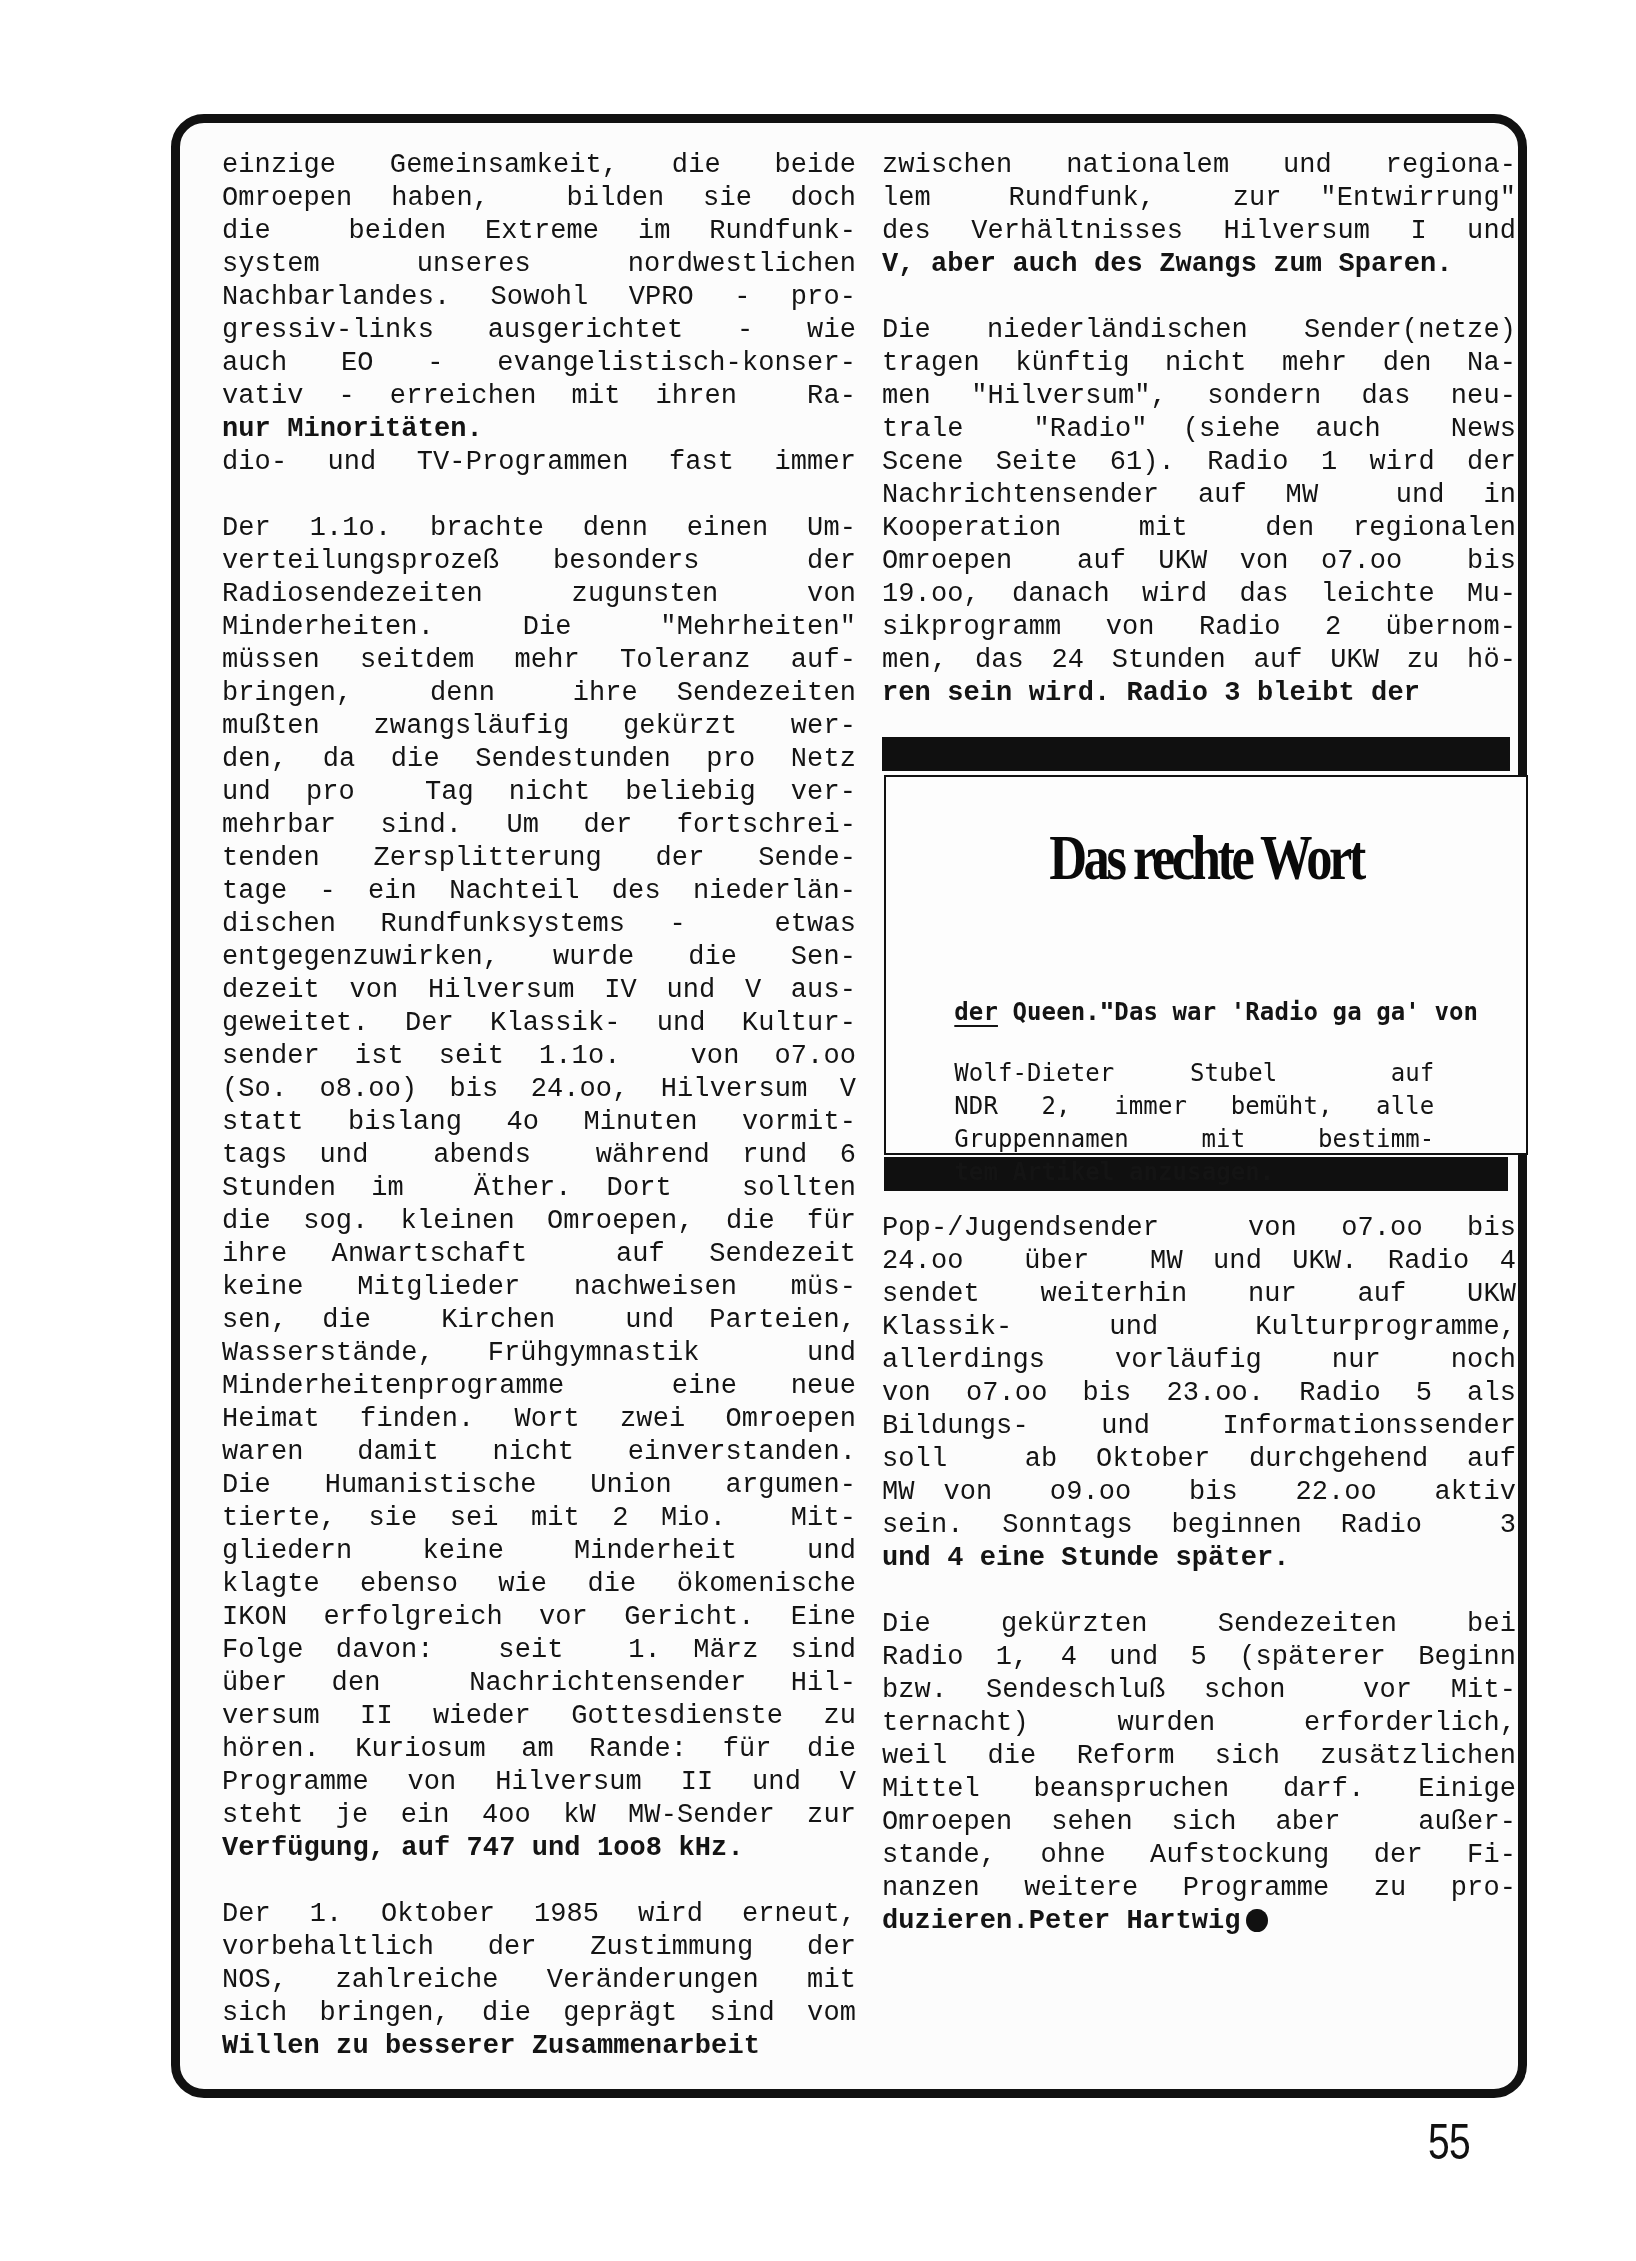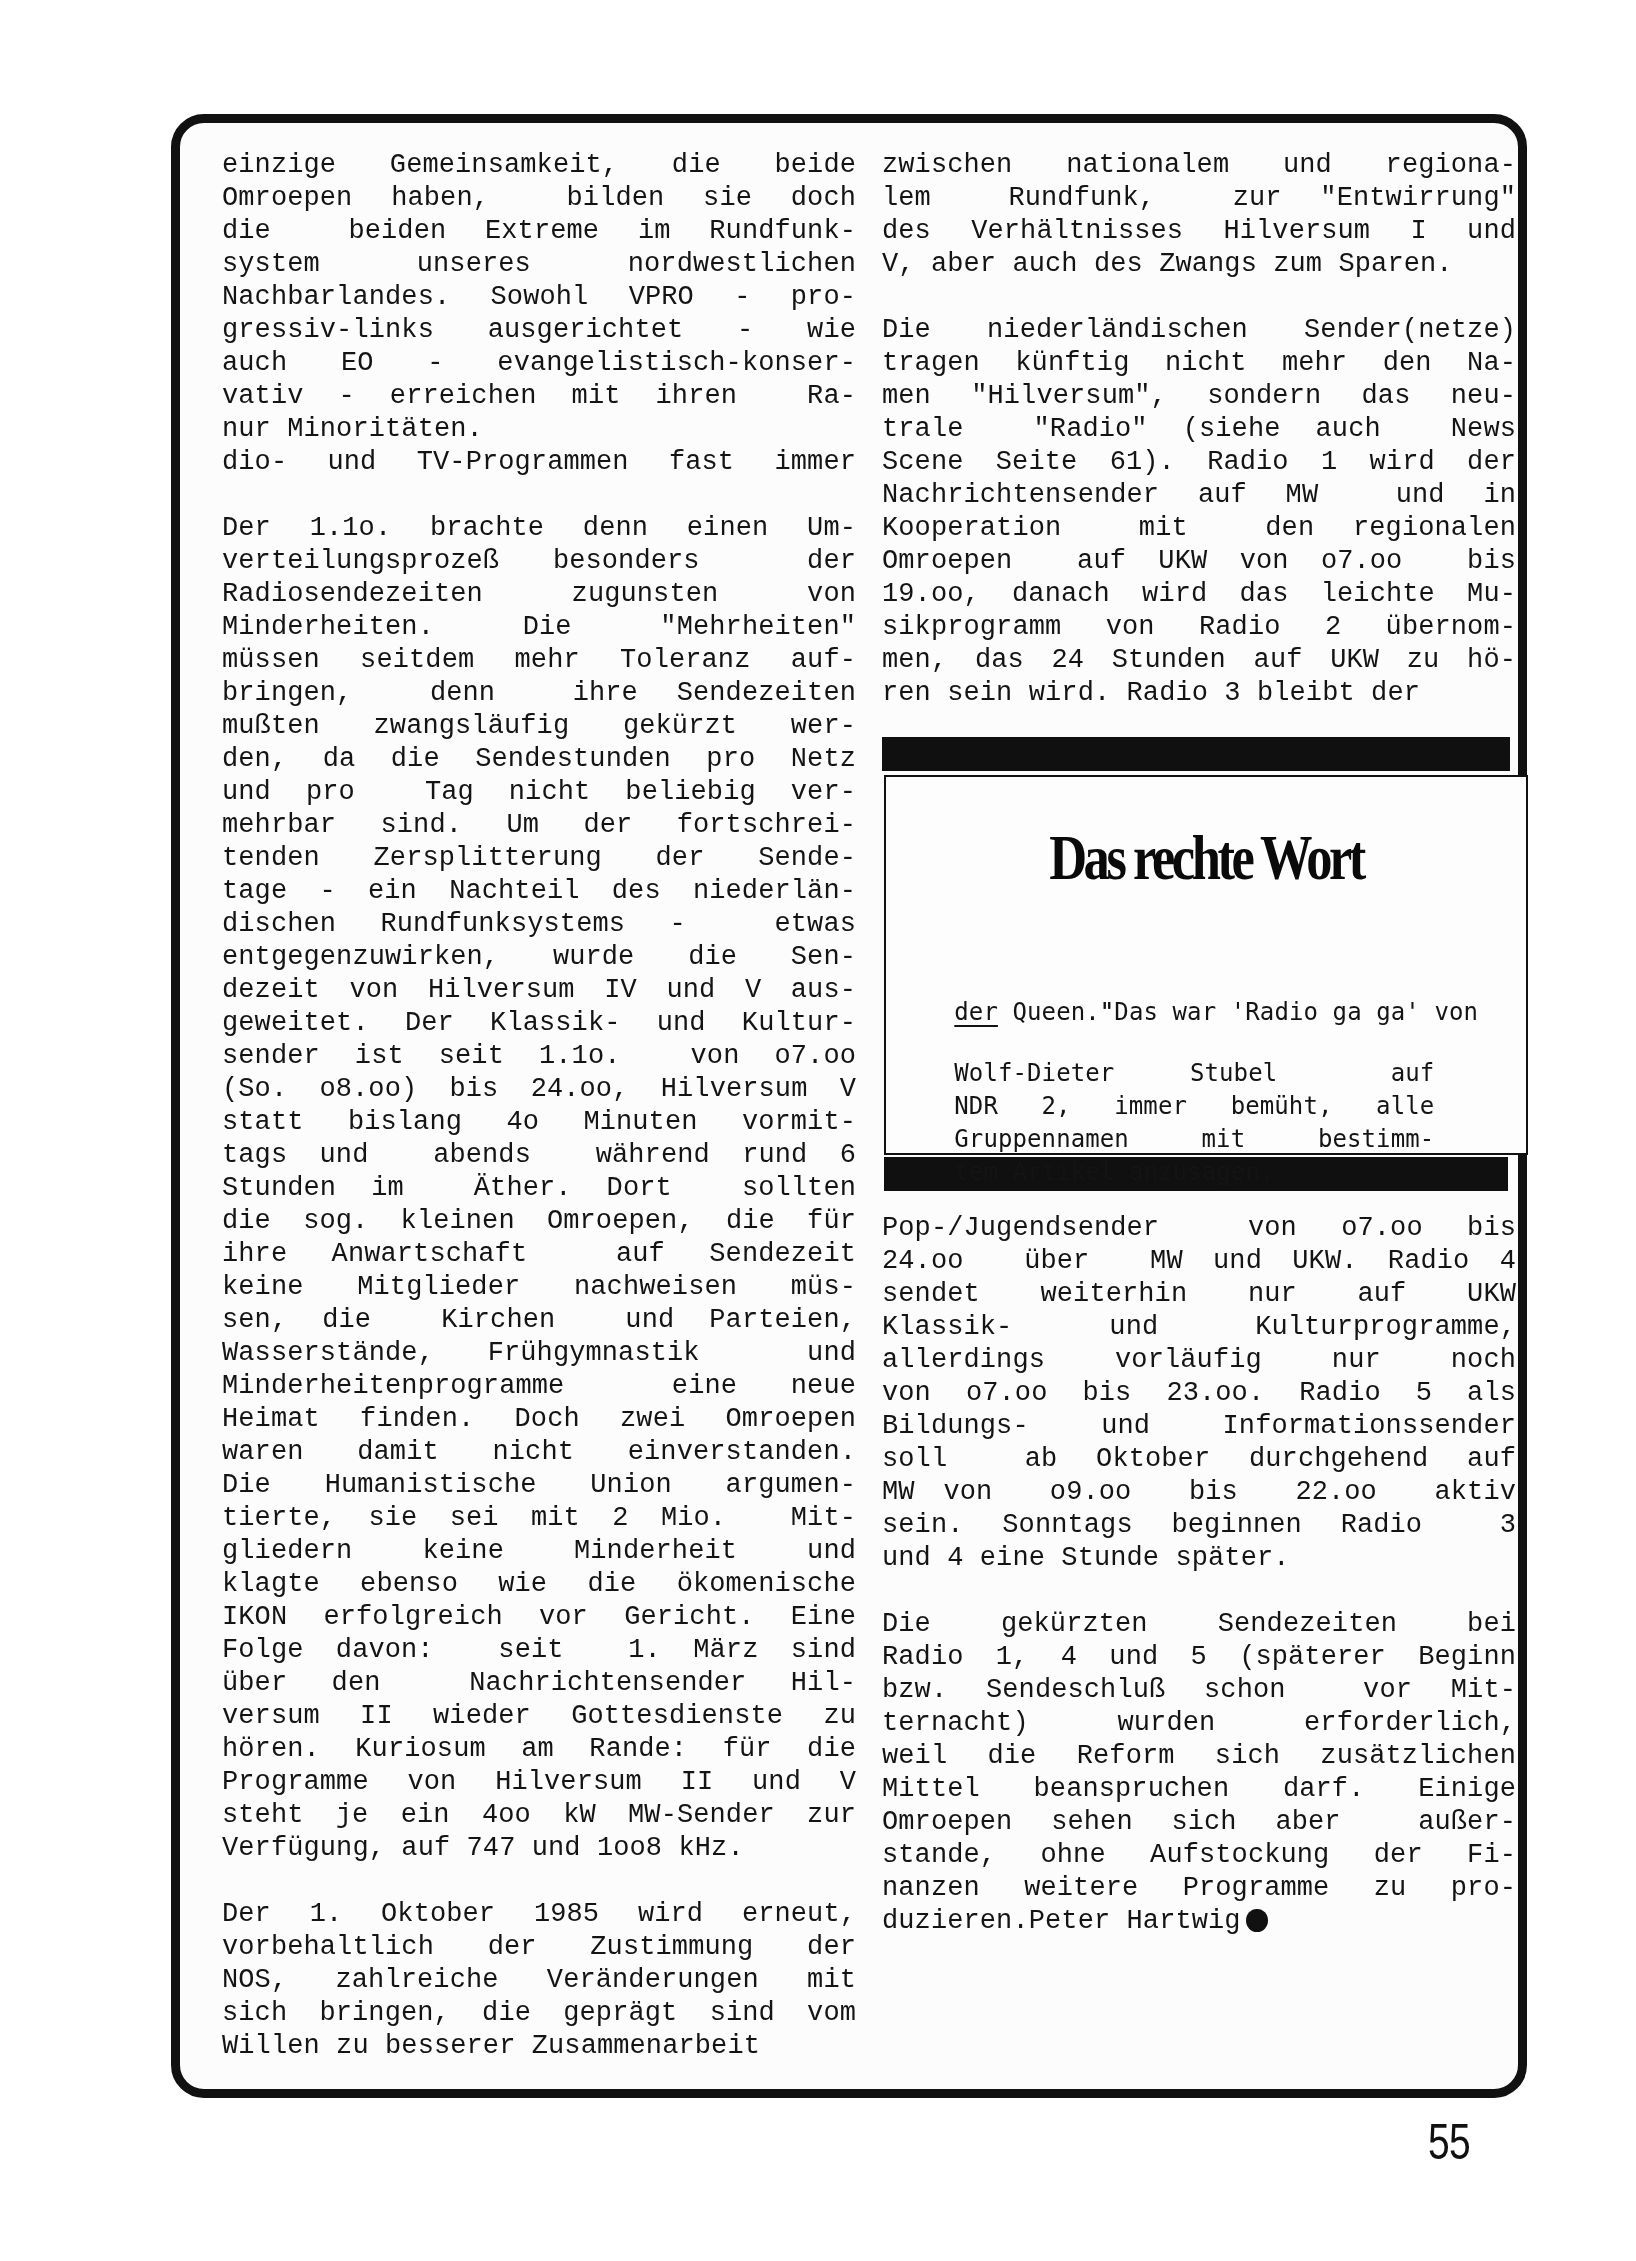--- a/index.html
+++ b/index.html
@@ -30,21 +30,21 @@
     }
     .col.left { left: 206px; }
     .col.right { left: 866px; }
     .line {
       display: block;
       white-space: pre;
       text-align: justify;
       text-align-last: justify;
       height: 33px;
     }
-    .line.last { text-align-last: left; }
+    .line.last { text-align-last: left; font-weight: bold; }
     .para-gap { height: 33px; }
     .para-gap.small { height: 21px; }
 
     
     .quote-box {
       position: relative;
       margin-top: 27px;
       width: 629px;
       margin-left: 0;
     }
@@ -146,21 +146,21 @@
       <span class="line">(So. o8.oo) bis 24.oo, Hilversum V</span>
       <span class="line">statt bislang 4o Minuten vormit-</span>
       <span class="line">tags und  abends  während rund 6</span>
       <span class="line">Stunden im  Äther. Dort  sollten</span>
       <span class="line">die sog. kleinen Omroepen, die für</span>
       <span class="line">ihre Anwartschaft  auf Sendezeit</span>
       <span class="line">keine Mitglieder nachweisen müs-</span>
       <span class="line">sen, die  Kirchen  und Parteien,</span>
       <span class="line">Wasserstände, Frühgymnastik  und</span>
       <span class="line">Minderheitenprogramme  eine neue</span>
-      <span class="line">Heimat finden. Doch zwei Omroepen</span>
+      <span class="line">Heimat finden. Wort zwei Omroepen</span>
       <span class="line">waren damit nicht einverstanden.</span>
       <span class="line">Die Humanistische Union argumen-</span>
       <span class="line">tierte, sie sei mit 2 Mio.  Mit-</span>
       <span class="line">gliedern  keine  Minderheit  und</span>
       <span class="line">klagte ebenso wie die ökomenische</span>
       <span class="line">IKON erfolgreich vor Gericht. Eine</span>
       <span class="line">Folge davon:  seit  1. März sind</span>
       <span class="line">über den  Nachrichtensender Hil-</span>
       <span class="line">versum II wieder Gottesdienste zu</span>
       <span class="line">hören. Kuriosum am Rande: für die</span>

